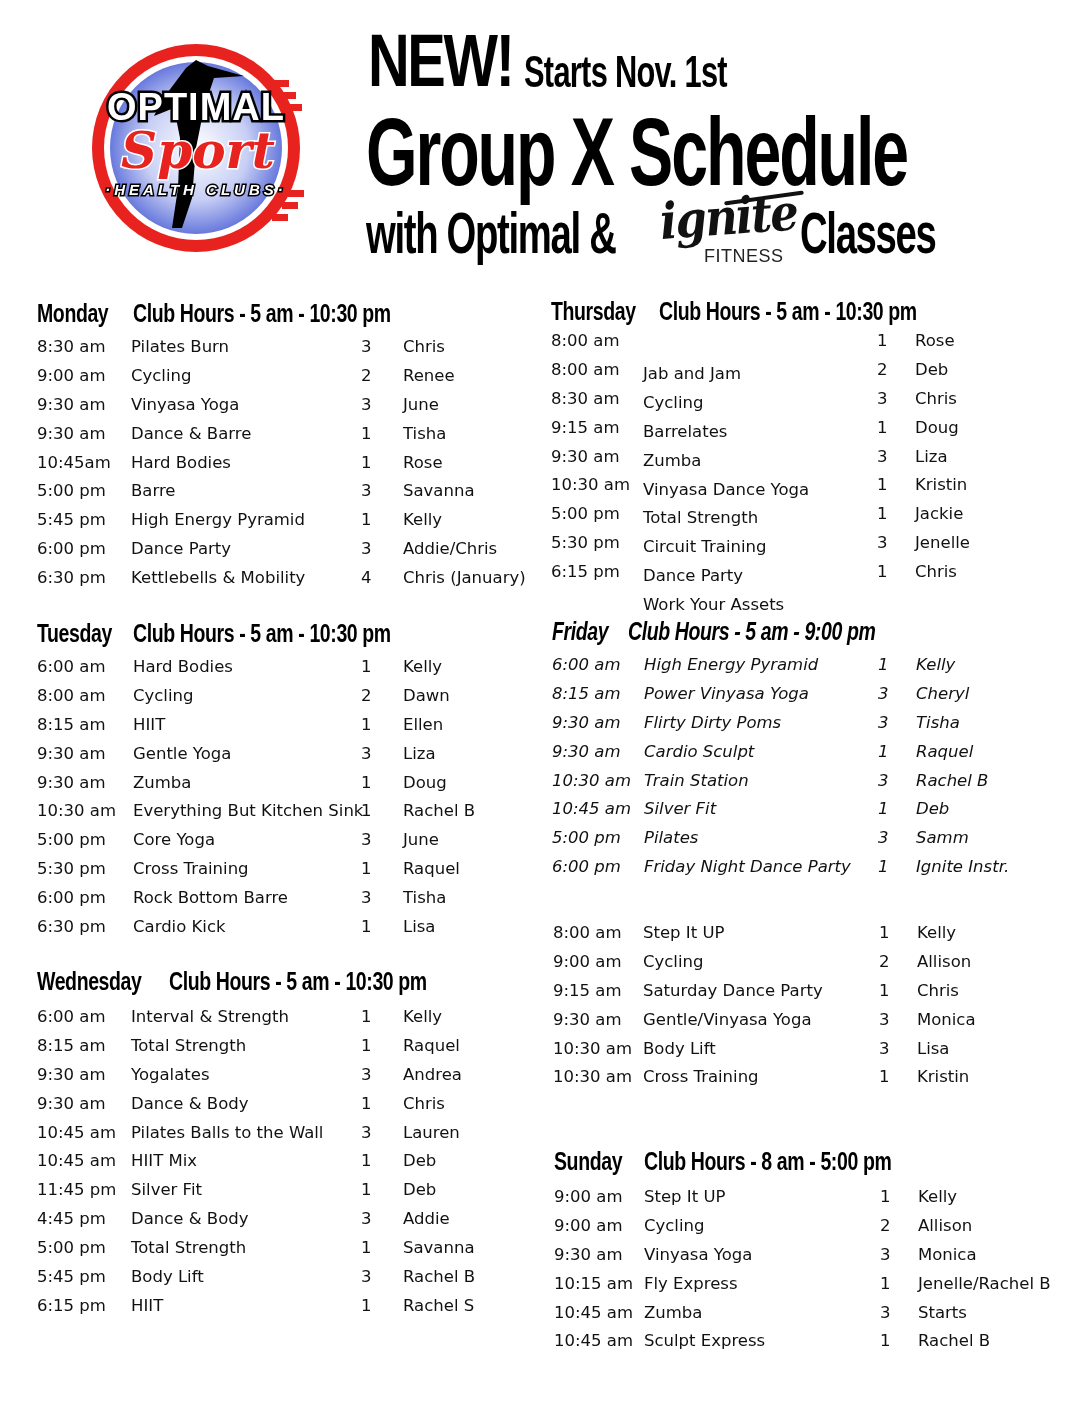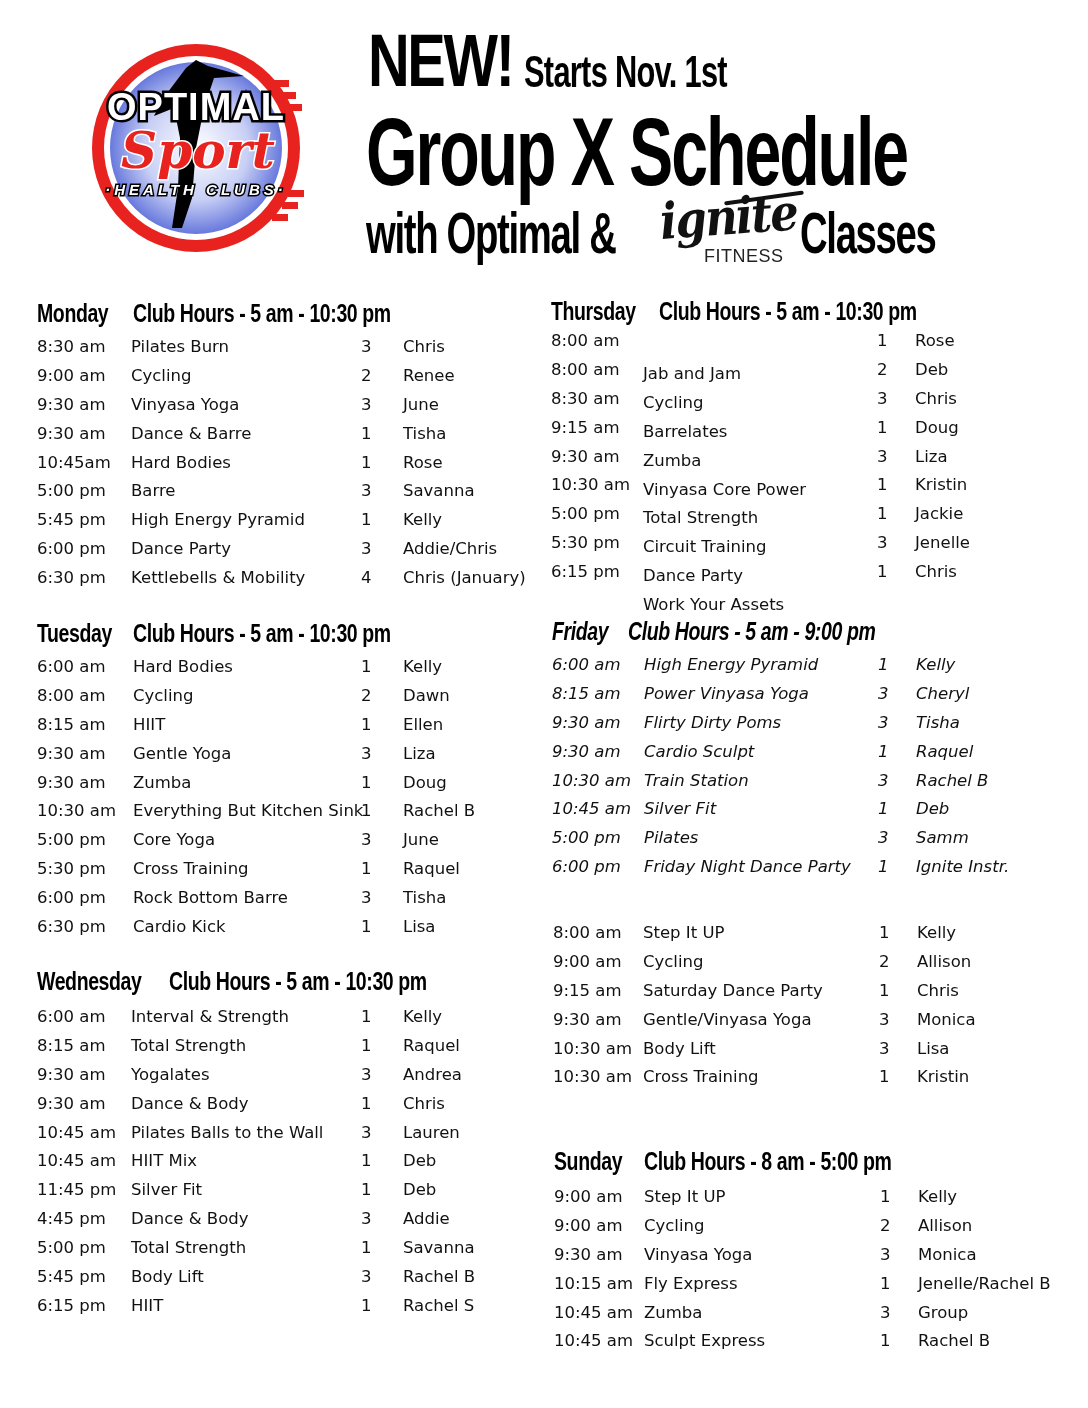--- a/index.html
+++ b/index.html
@@ -335,21 +335,21 @@
         <span class="c-instr">Chris</span>
       </div>
       <div class="row">
         <span class="c-time">9:15 am</span>
         <span class="c-class">Zumba</span>
         <span class="c-level">1</span>
         <span class="c-instr">Doug</span>
       </div>
       <div class="row">
         <span class="c-time">9:30 am</span>
-        <span class="c-class">Vinyasa Core Power</span>
+        <span class="c-class">Vinyasa Dance Yoga</span>
         <span class="c-level">3</span>
         <span class="c-instr">Liza</span>
       </div>
       <div class="row">
         <span class="c-time">10:30 am</span>
         <span class="c-class">Total Strength</span>
         <span class="c-level">1</span>
         <span class="c-instr">Kristin</span>
       </div>
       <div class="row">
@@ -498,21 +498,21 @@
       <div class="row">
         <span class="c-time">10:15 am</span>
         <span class="c-class">Fly Express</span>
         <span class="c-level">1</span>
         <span class="c-instr">Jenelle/Rachel B</span>
       </div>
       <div class="row">
         <span class="c-time">10:45 am</span>
         <span class="c-class">Zumba</span>
         <span class="c-level">3</span>
-        <span class="c-instr">Group</span>
+        <span class="c-instr">Starts</span>
       </div>
       <div class="row">
         <span class="c-time">10:45 am</span>
         <span class="c-class">Sculpt Express</span>
         <span class="c-level">1</span>
         <span class="c-instr">Rachel B</span>
       </div>
     </div>
 </div>
 

